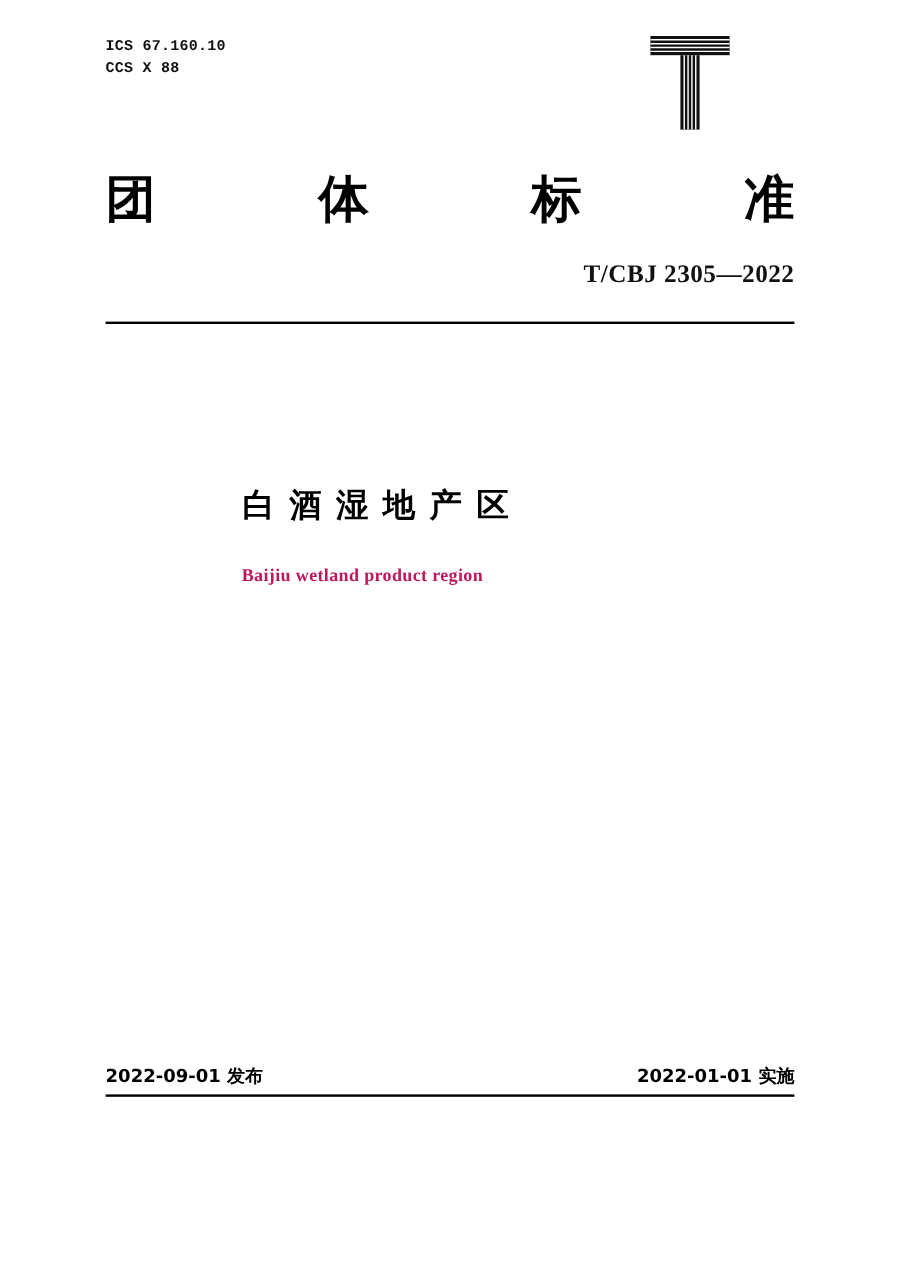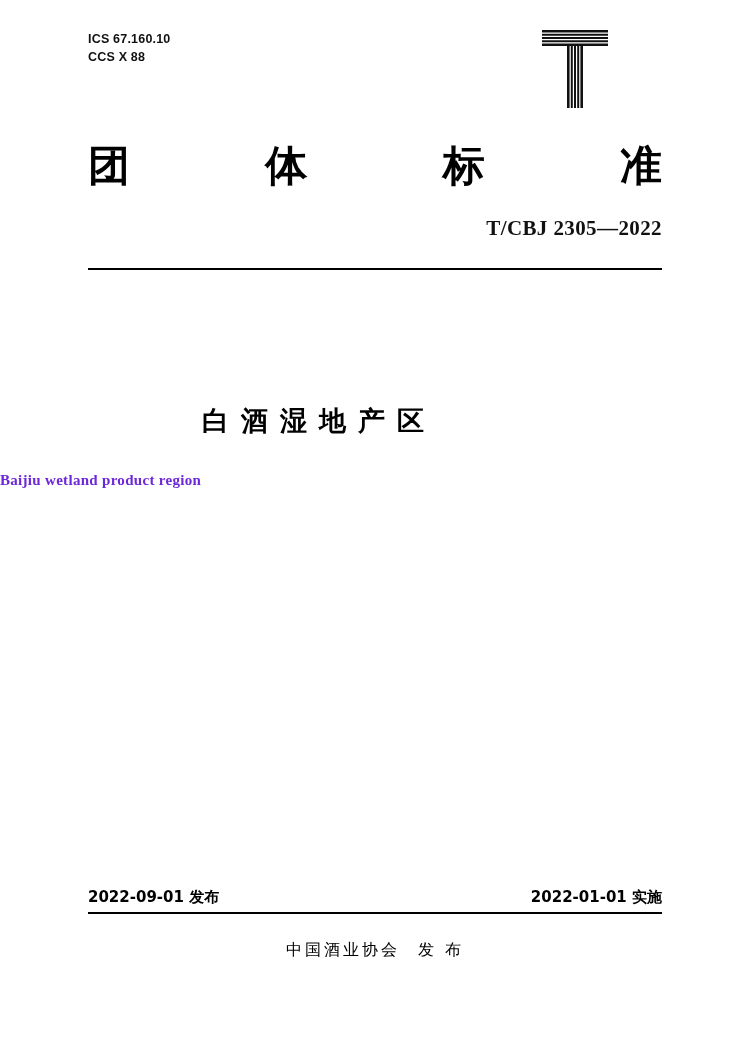--- a/index.html
+++ b/index.html
@@ -20,21 +20,21 @@
     width: 750px;
     height: 1063px;
     box-sizing: border-box;
   }
 
   
   .ics-block {
     position: absolute;
     left: 88px;
     top: 30px;
-    font-family: Liberation Sans, sans-serif;
+    font-family: Liberation Mono, monospace;
     font-weight: bold;
     font-size: 12.5px;
     line-height: 1.45;
     letter-spacing: 0.2px;
     color: #111;
   }
   .ics-line {
     white-space: pre;
   }
 
@@ -99,25 +99,26 @@
     font-weight: bold;
     letter-spacing: 12px;
     text-indent: 12px;
     color: #000;
   }
   .doc-title-en {
     position: absolute;
     left: 0;
     top: 472px;
     width: 604px;
+    text-align: center;
     font-family: "Liberation Serif", serif;
     font-size: 15px;
     font-weight: bold;
     letter-spacing: 0.3px;
-    color: #6d28d9;
+    color: #be185d;
   }
 
   
   .footer-dates {
     position: absolute;
     left: 88px;
     top: 888px;
     width: 574px;
     display: flex;
     justify-content: space-between;
@@ -203,18 +204,15 @@
   <div class="doc-title-cn">白酒湿地产区</div>
   <div class="doc-title-en">Baijiu wetland product region</div>
 
   <div class="footer-dates">
     <span>2022-09-01 发布</span>
     <span>2022-01-01 实施</span>
   </div>
   <div class="rule-bottom"></div>
 
   <div class="publisher">
-    <div>
-      <span class="pub-org">中国酒业协会</span><span class="pub-verb">发 布</span>
-    </div>
   </div>
 
 </div>
 
 </body></html>

